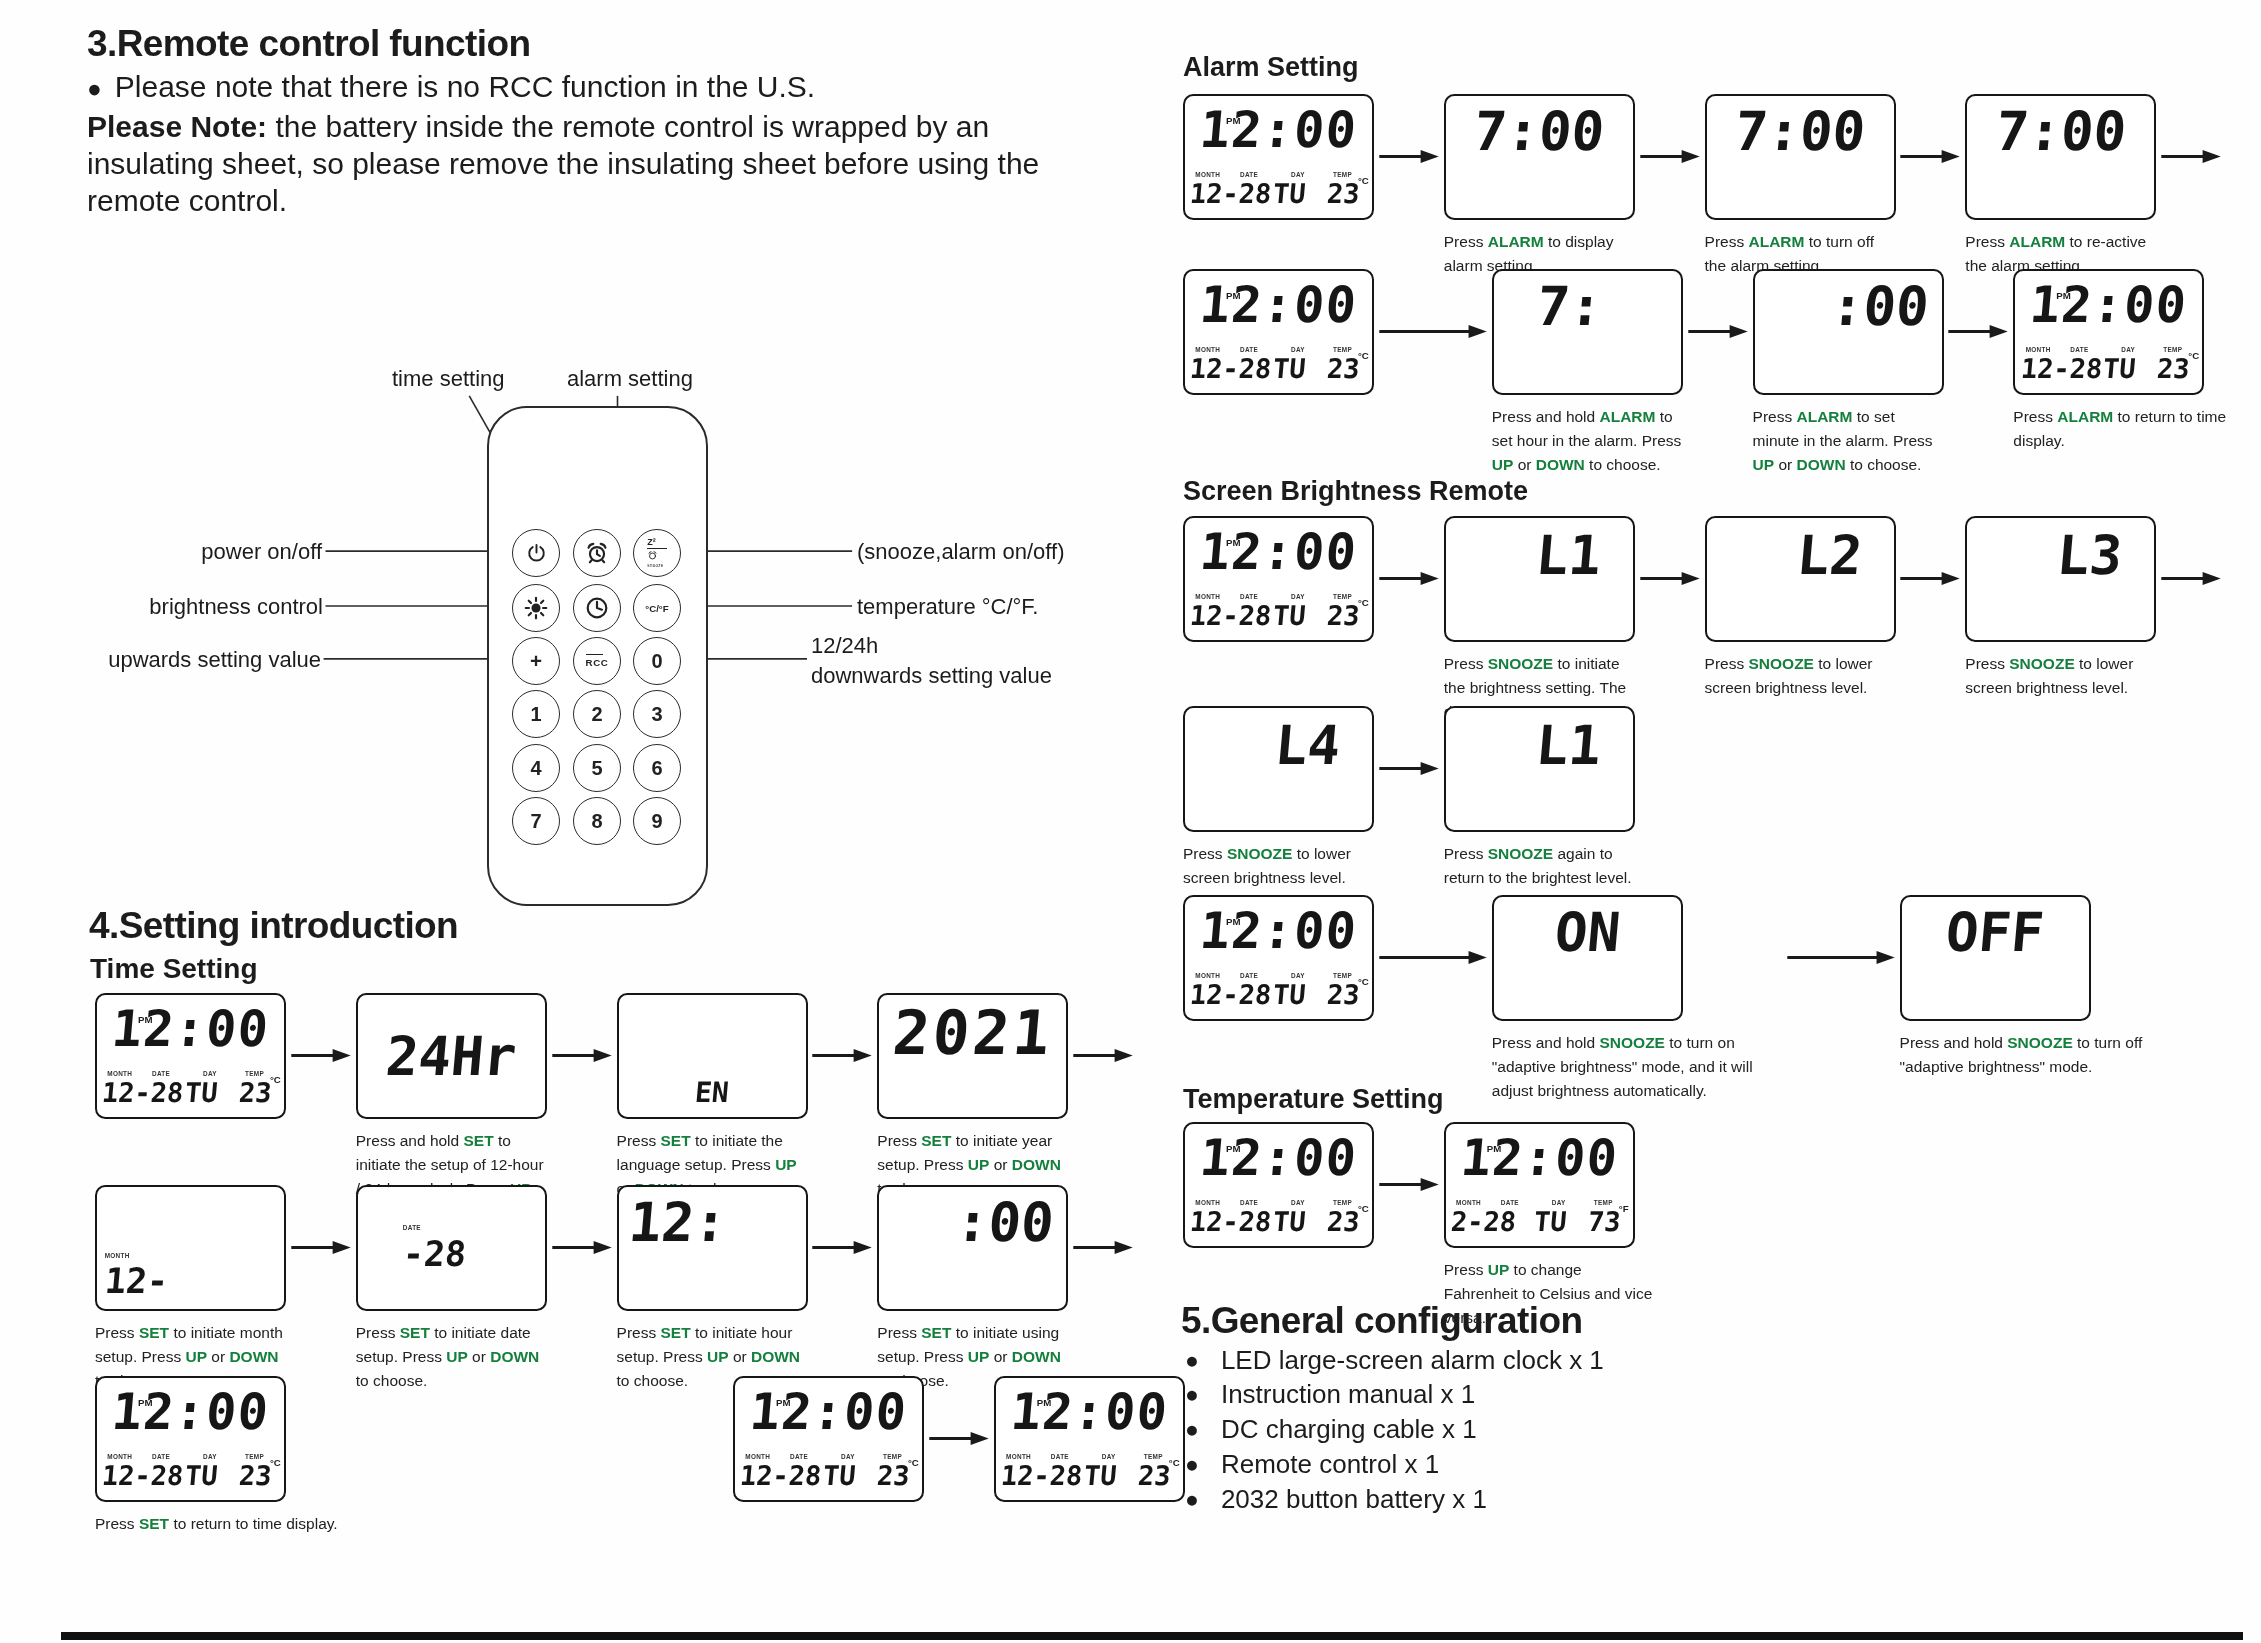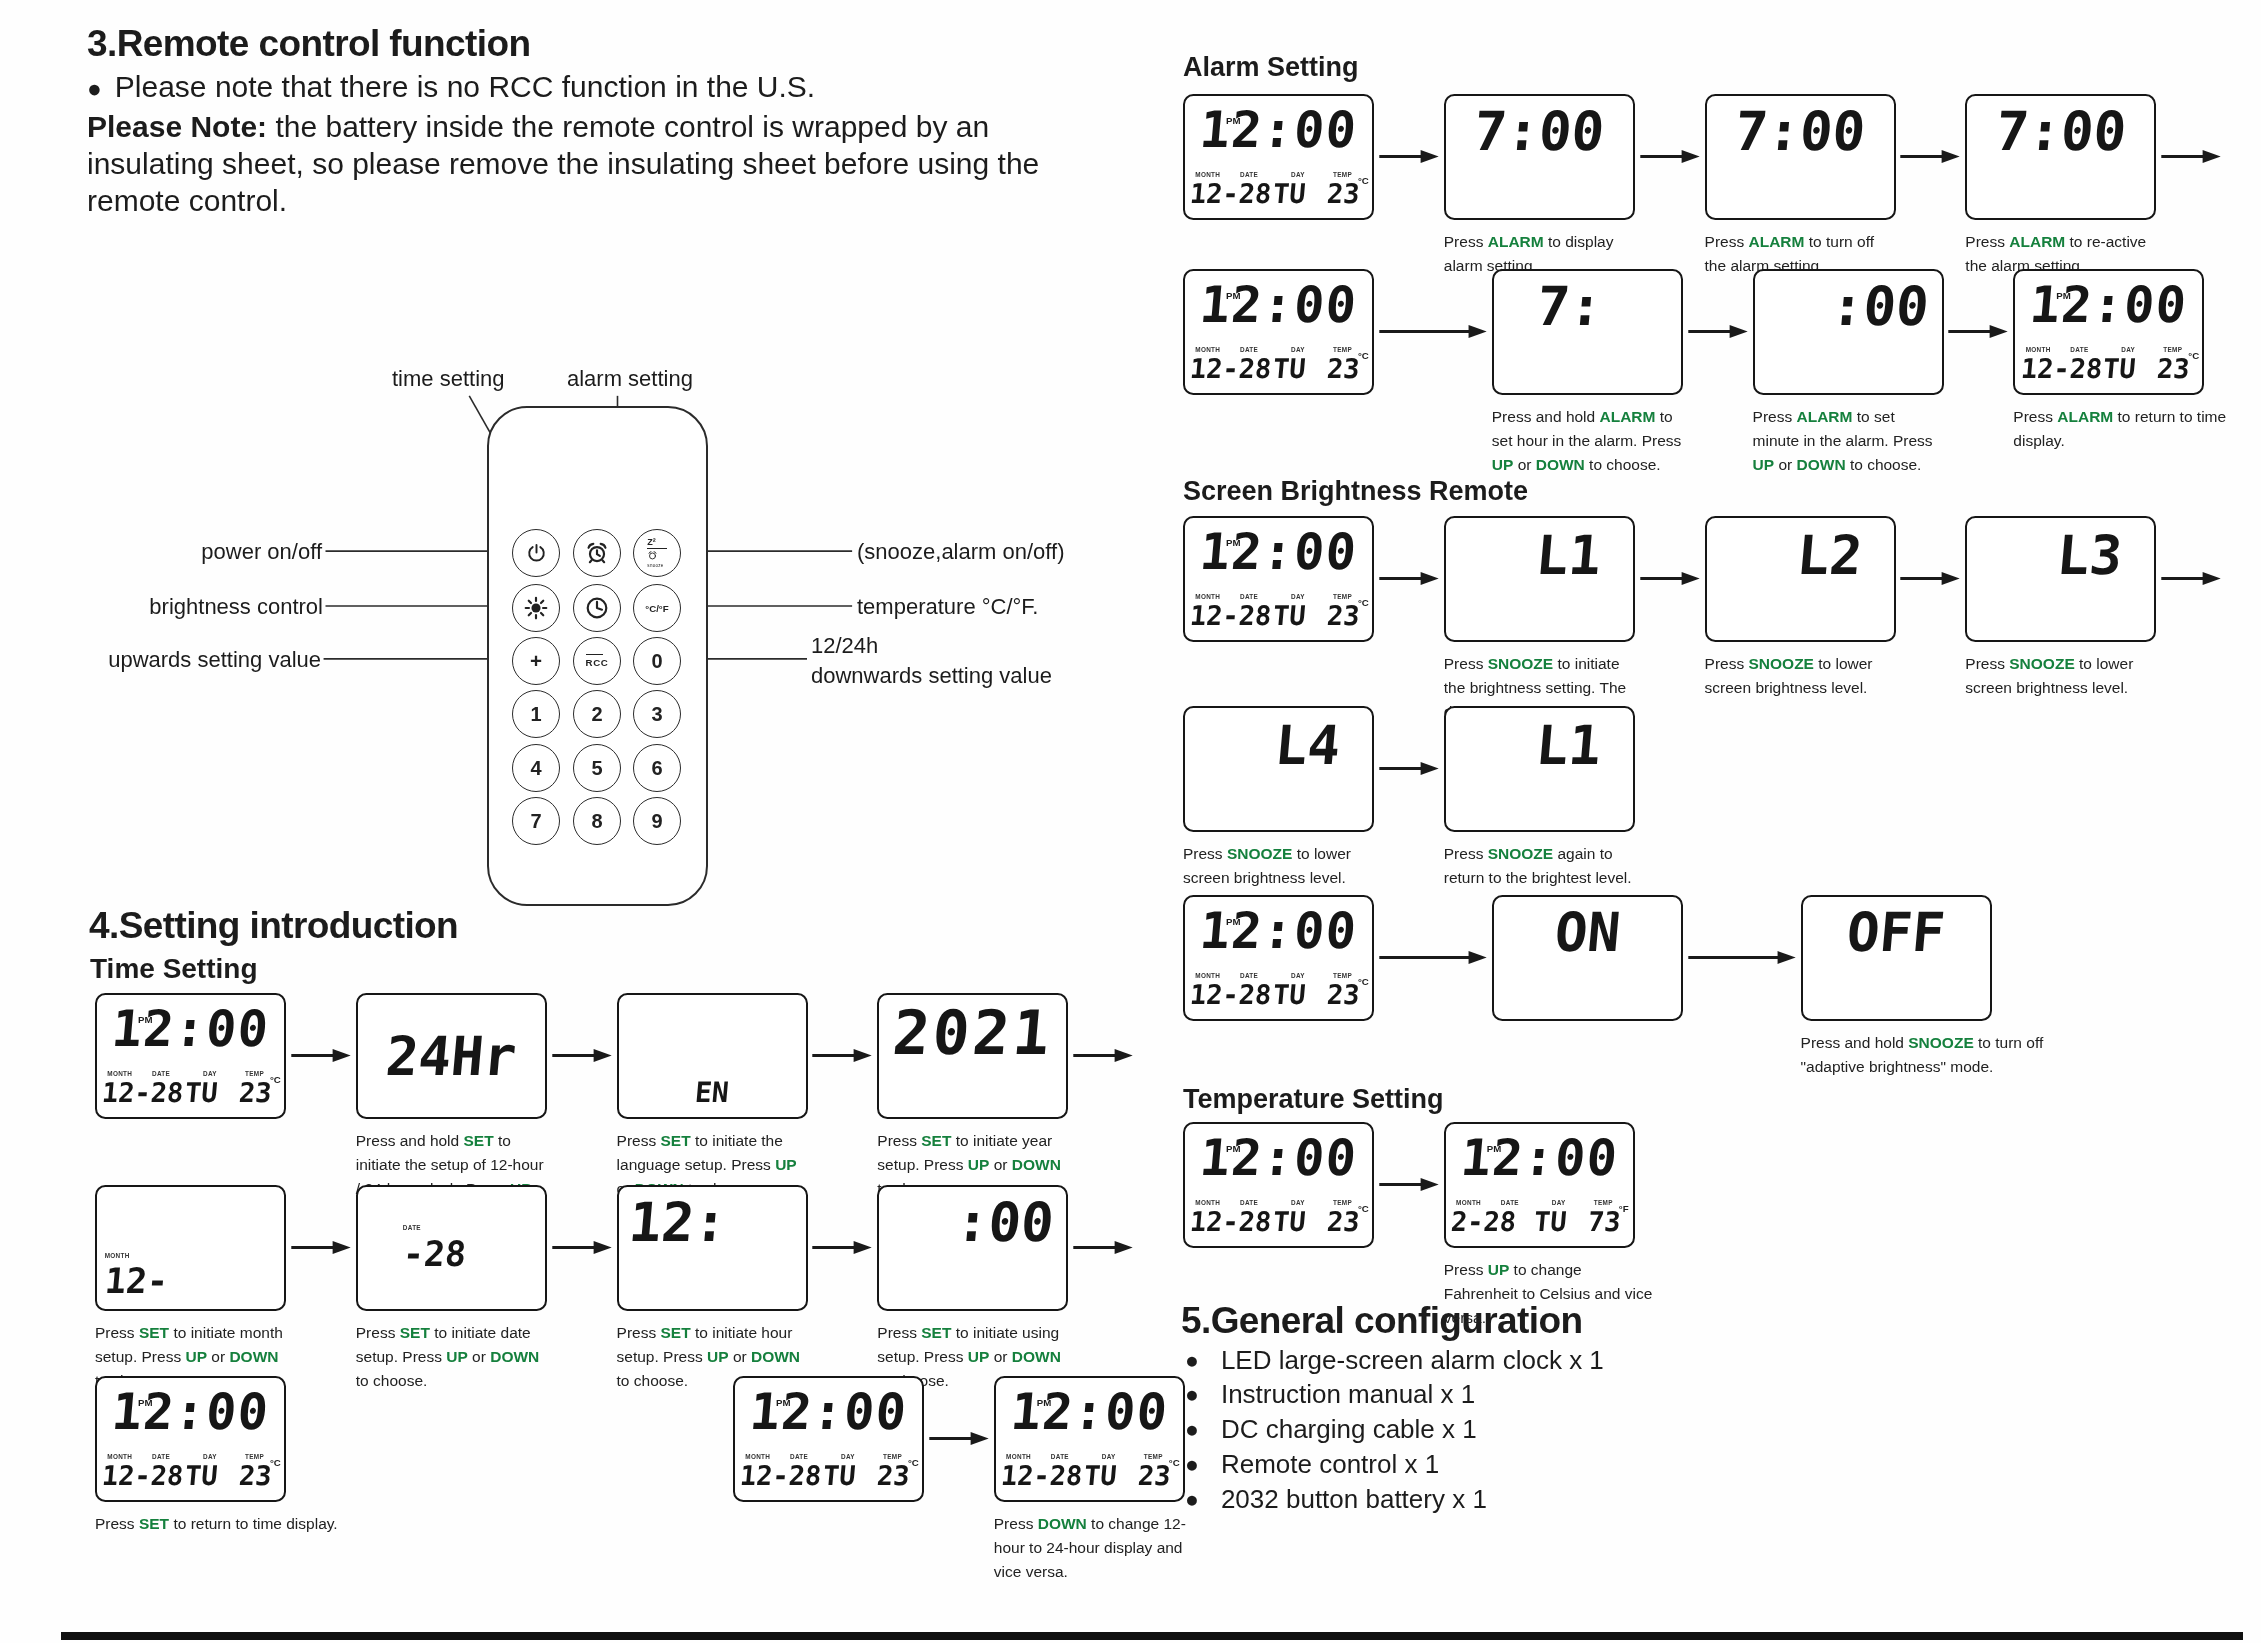--- a/index.html
+++ b/index.html
@@ -361,21 +361,20 @@
             <div class="time seg">12:00</div>
             <span class="lab lab0">MONTH</span>
             <span class="lab lab1">DATE</span>
             <span class="lab lab2">DAY</span>
             <span class="lab lab3">TEMP</span>
             <span class="val seg v0">12-28</span>
             <span class="val seg v1">TU</span>
             <span class="val seg v2">23</span>
             <span class="unit">°C</span>
           </div>
-          <div class="cap" style="width: 219px;"><span>Press </span><b>DOWN</b><span> to change 12-hour to 24-hour display and vice versa.</span></div>
         </div>
       </div>
       <div class="flow" style="left: 1183px; top: 94px;">
         <div class="cell">
           <div class="lcd">
             <span class="pm">PM</span>
             <div class="time seg">12:00</div>
             <span class="lab lab0">MONTH</span>
             <span class="lab lab1">DATE</span>
             <span class="lab lab2">DAY</span>
@@ -582,20 +581,21 @@
         <div class="arrow"><svg width="110" height="17" viewBox="0 0 170 26">
             <line x1="2" y1="13" x2="144" y2="13" stroke="#1a1a1a" stroke-width="5"></line>
             <polygon points="140,3 168,13 140,23" fill="#1a1a1a"></polygon>
           </svg></div>
         <div class="cell">
           <div class="lcd">
             <div class="segwrap pos-tc">
               <div class="seg sz-xl">ON</div>
             </div>
           </div>
+          <div class="cap" style="width: 290px;"><span>Press and hold </span><b>SNOOZE</b><span>  to turn on "adaptive brightness" mode, and it will adjust brightness automatically.</span></div>
         </div>
         <div class="arrow"><svg width="110" height="17" viewBox="0 0 170 26">
             <line x1="2" y1="13" x2="144" y2="13" stroke="#1a1a1a" stroke-width="5"></line>
             <polygon points="140,3 168,13 140,23" fill="#1a1a1a"></polygon>
           </svg></div>
         <div class="cell">
           <div class="lcd">
             <div class="segwrap pos-tc">
               <div class="seg sz-xl">OFF</div>
             </div>

